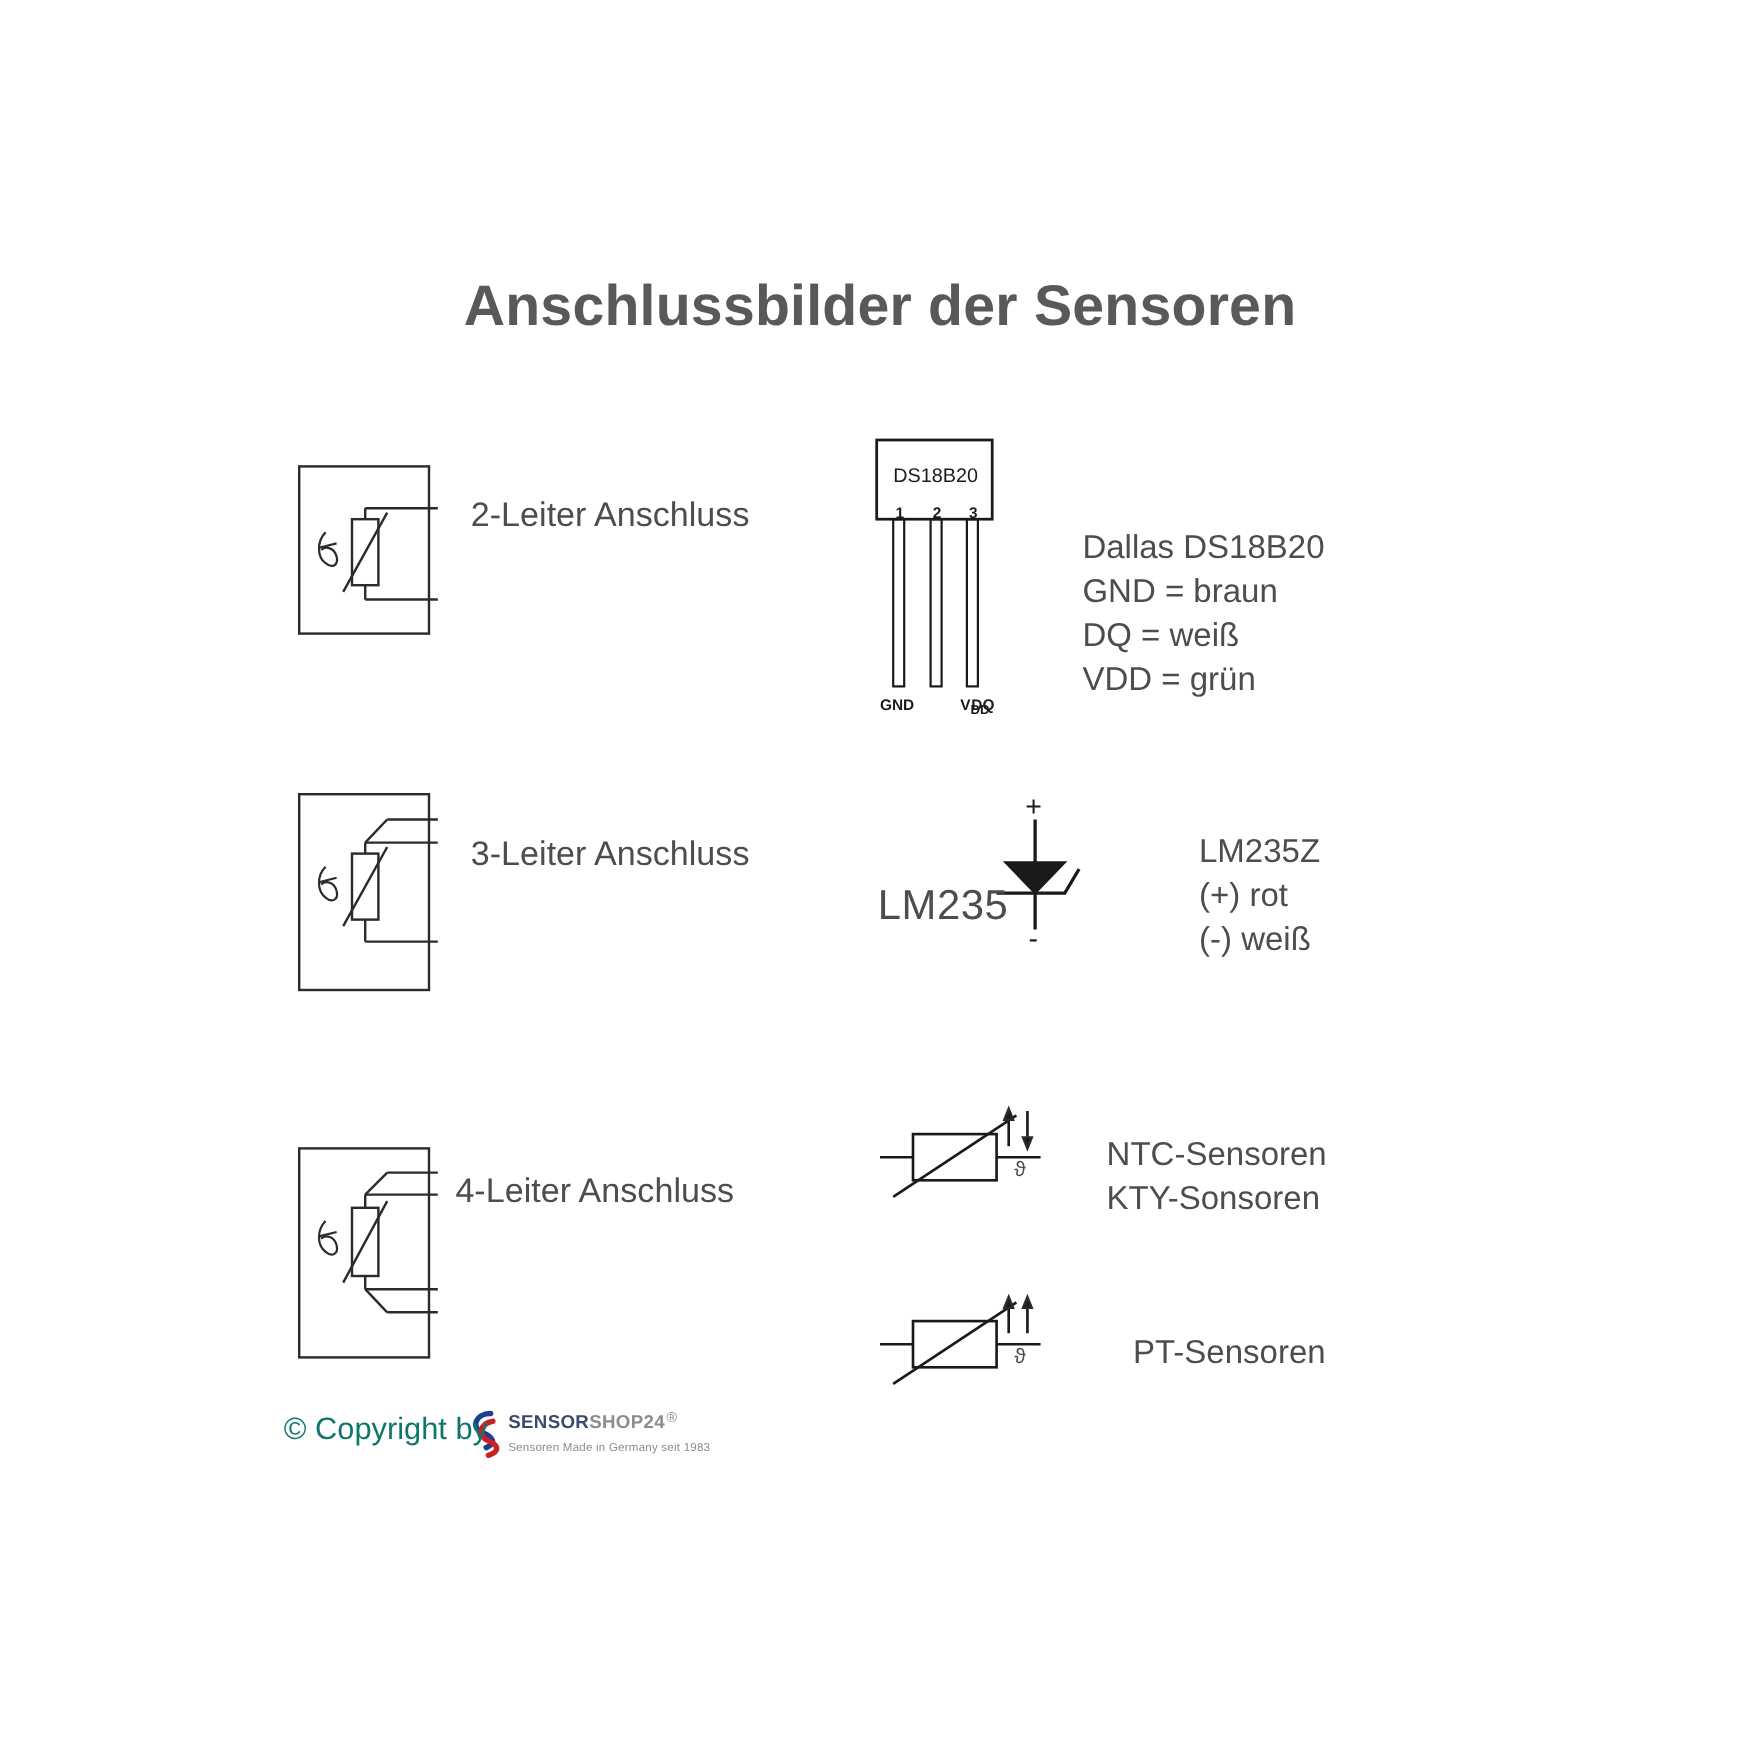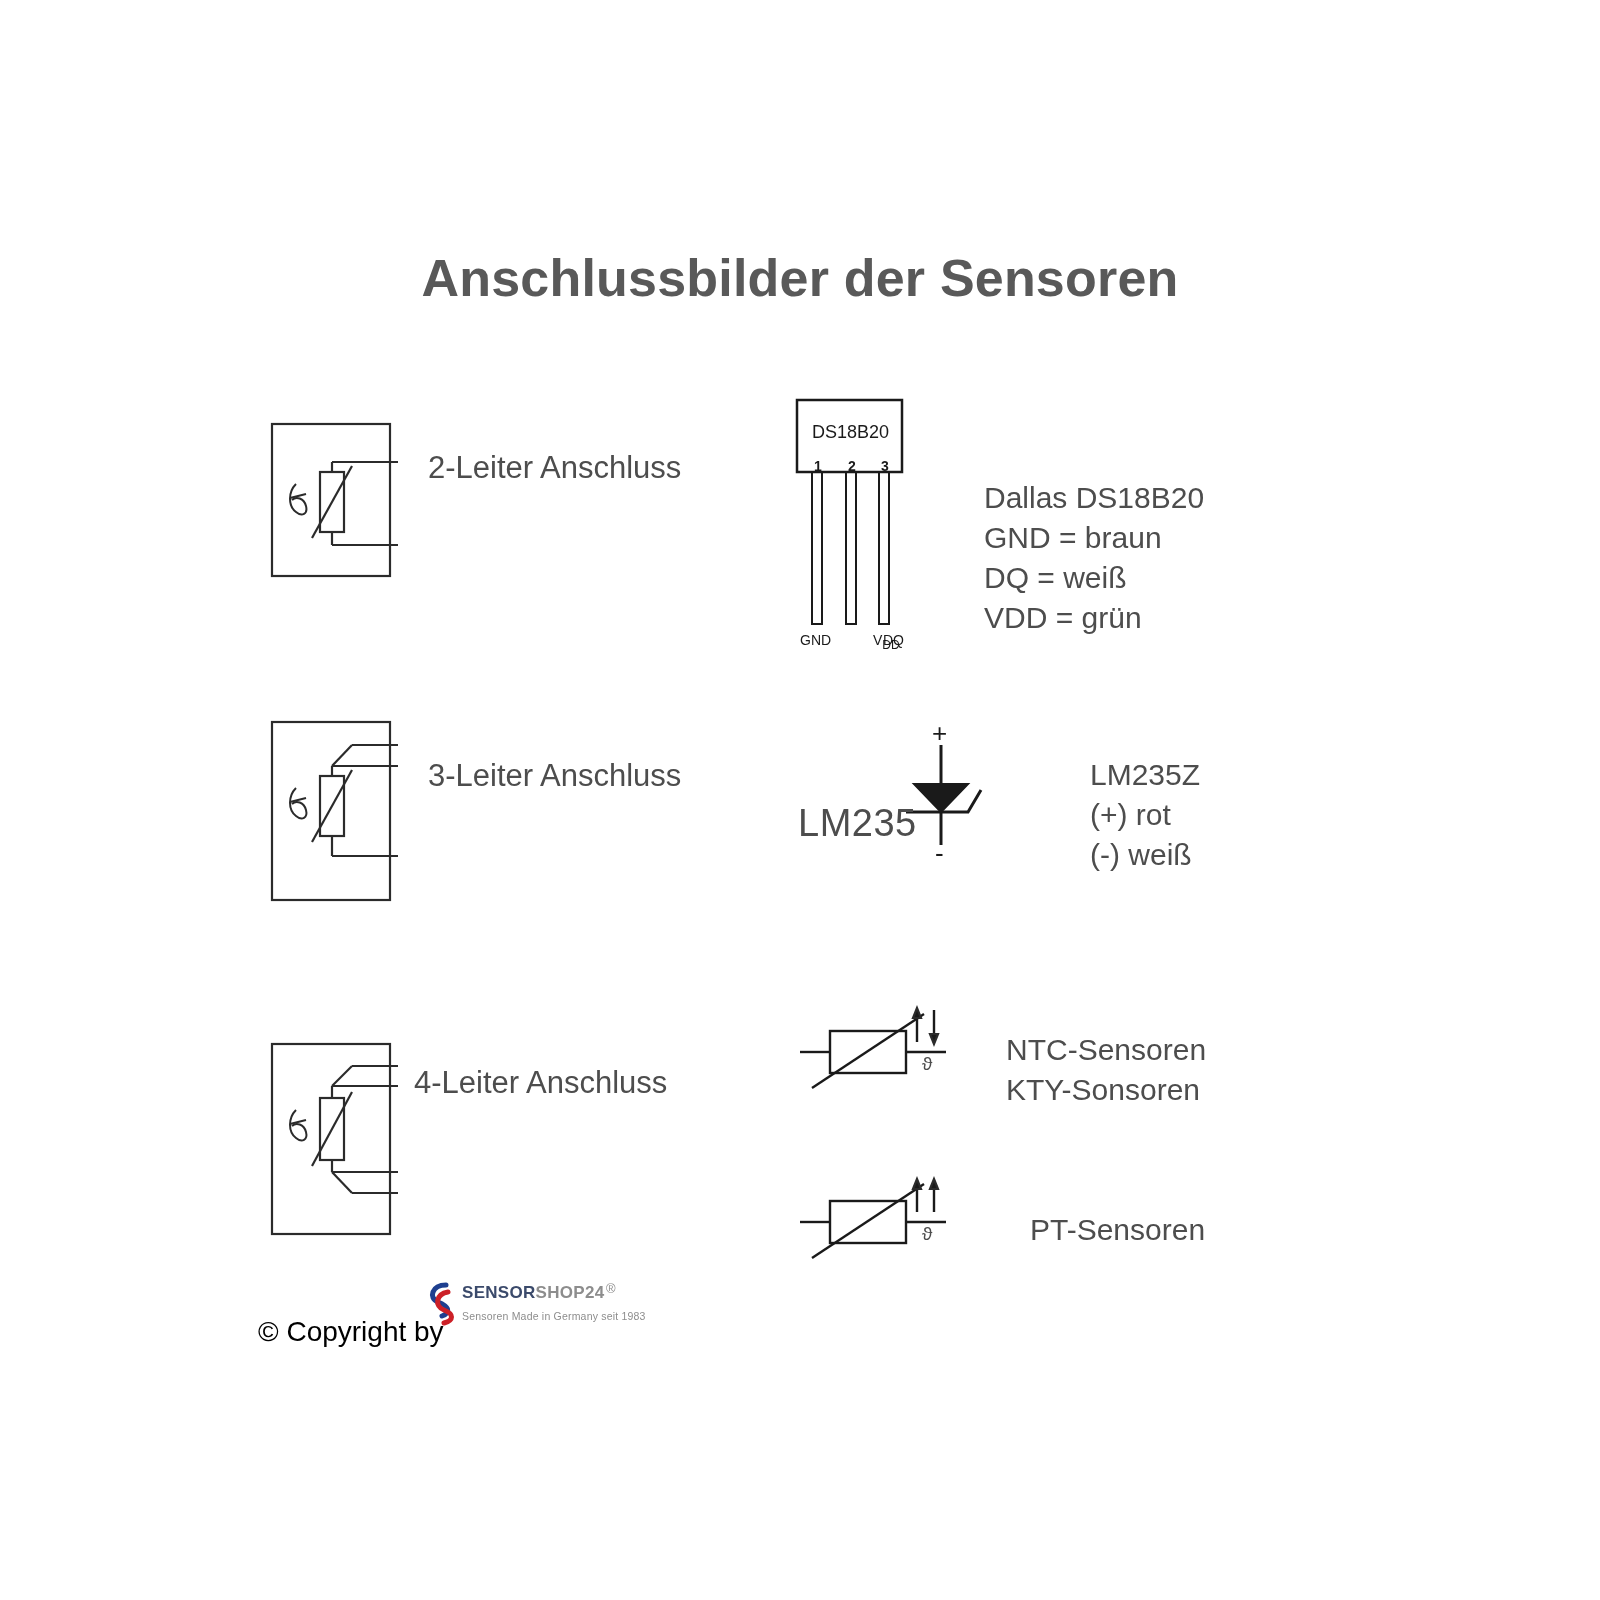--- a/index.html
+++ b/index.html
@@ -57,23 +57,23 @@
   .lm235-text {
     position: absolute;
     font-size: 38px;
     color: #4d4d4d;
     letter-spacing: 0.5px;
     margin-top: 45px;
   }
   .copyright {
     position: absolute;
     left: 258px;
-    top: 1316px;
+    top: 1283px;
     font-size: 28px;
-    color: #000000;
+    color: #0f766e;
     white-space: nowrap;
   }
   .logo-word {
     position: absolute;
     left: 462px;
     top: 1283px;
     font-size: 17px;
     font-weight: bold;
     color: #3b4a6b;
     letter-spacing: 0.3px;
@@ -105,21 +105,21 @@
   }
   .pin-num {
     position: absolute;
     font-size: 14px;
     font-weight: bold;
     color: #1a1a1a;
   }
   .pin-name {
     position: absolute;
     font-size: 14px;
-    font-weight: normal;
+    font-weight: bold;
     color: #1a1a1a;
   }
   .pin-name sub {
     font-size: 12px;
   }
   .sign {
     position: absolute;
     font-size: 26px;
     color: #1a1a1a;
     font-weight: normal;

